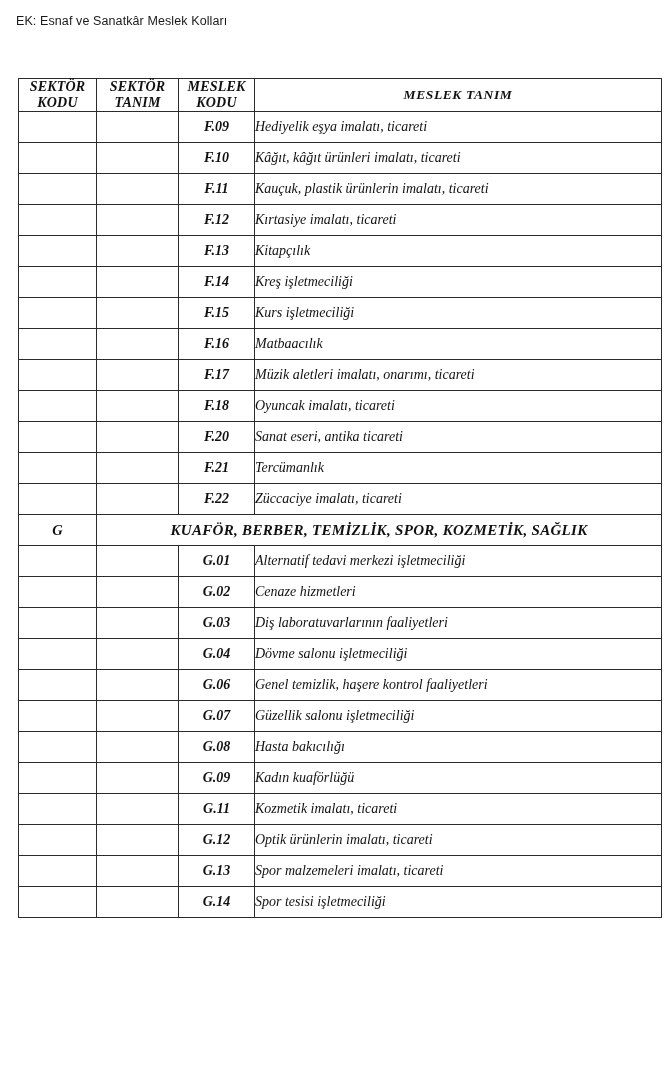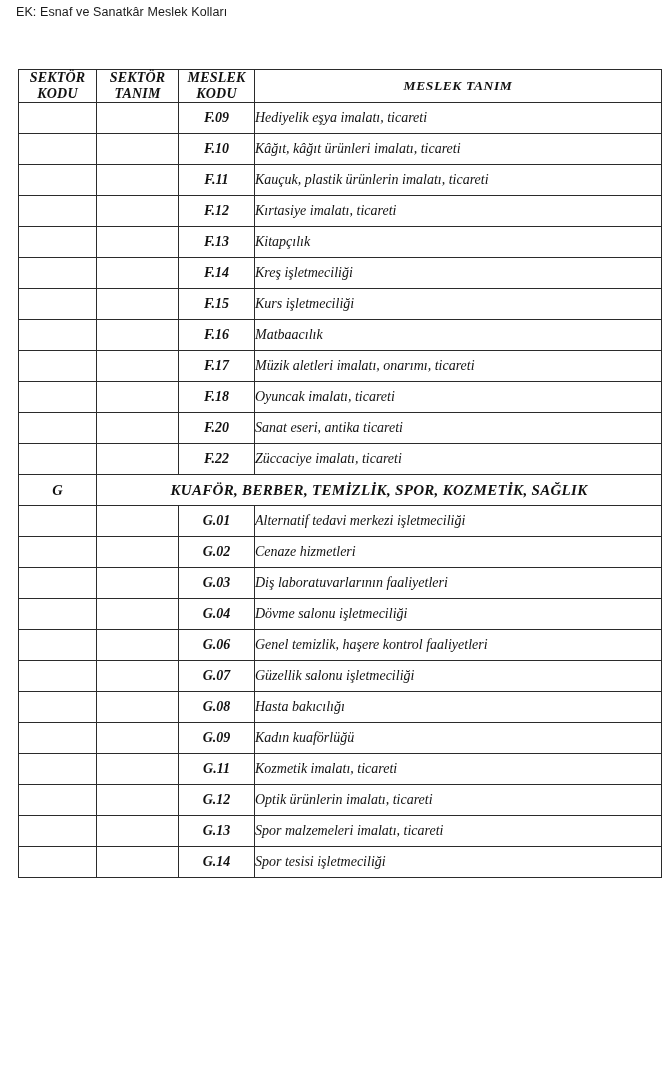--- a/index.html
+++ b/index.html
@@ -12,21 +12,21 @@
     height: 1080px;
     font-family: "Liberation Serif", serif;
     color: #111111;
     position: relative;
     overflow: hidden;
   }
   .page {
     width: 671px;
     height: 1080px;
     box-sizing: border-box;
-    padding: 5px 14px 0 14px;
+    padding: 14px 14px 0 14px;
     position: relative;
   }
   .doc-header {
     font-family: "Liberation Sans", sans-serif;
     font-size: 12.5px;
     color: #1a1a1a;
     margin: 0 0 50px 2px;
     letter-spacing: 0.1px;
   }
   table.codes {
@@ -186,20 +186,26 @@
         </tr>
         <tr class="data-row">
           <td class="sektor-kodu empty"></td>
           <td class="sektor-tanim empty"></td>
           <td class="meslek-kodu">F.20</td>
           <td class="meslek-tanim">Sanat eseri, antika ticareti</td>
         </tr>
         <tr class="data-row">
           <td class="sektor-kodu empty"></td>
           <td class="sektor-tanim empty"></td>
+          <td class="meslek-kodu">F.21</td>
+          <td class="meslek-tanim">Tercümanlık</td>
+        </tr>
+        <tr class="data-row">
+          <td class="sektor-kodu empty"></td>
+          <td class="sektor-tanim empty"></td>
           <td class="meslek-kodu">F.22</td>
           <td class="meslek-tanim">Züccaciye imalatı, ticareti</td>
         </tr>
         <tr class="section-row">
           <td class="sektor-kodu">G</td>
           <td class="section-title" colspan="3">KUAFÖR, BERBER, TEMİZLİK, SPOR, KOZMETİK, SAĞLIK</td>
         </tr>
         <tr class="data-row">
           <td class="sektor-kodu empty"></td>
           <td class="sektor-tanim empty"></td>

